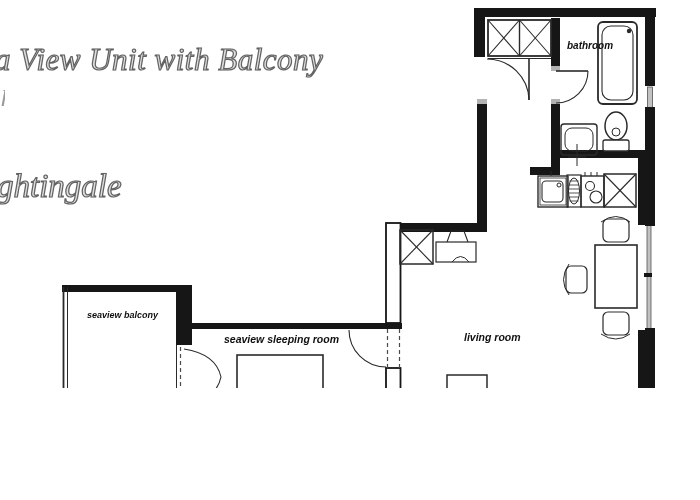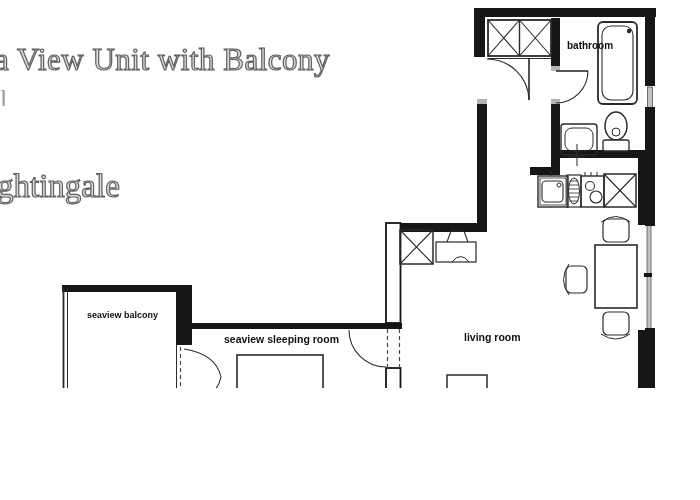--- a/index.html
+++ b/index.html
@@ -1,17 +1,17 @@
 <!DOCTYPE html>
 <html><head>
 <meta charset="utf-8">
 <style>
   html,body{margin:0;padding:0;background:#fff;}
   #shot{position:relative;width:700px;height:388px;background:#ffffff;overflow:hidden;
-        font-family:"Liberation Sans",sans-serif;}
+        font-family:"Liberation Sans",sans-serif;font-style:italic;}
   .title-outline{
     position:absolute;
     font-family:"Liberation Serif","DejaVu Serif",serif;
     color:#dedede;
     -webkit-text-stroke:1.2px #636363;
     text-shadow:0 0 1px #8a8a8a;
     white-space:nowrap;
     line-height:1;
   }
   #title-main{left:-5px;top:44px;font-size:31px;letter-spacing:.5px;}

